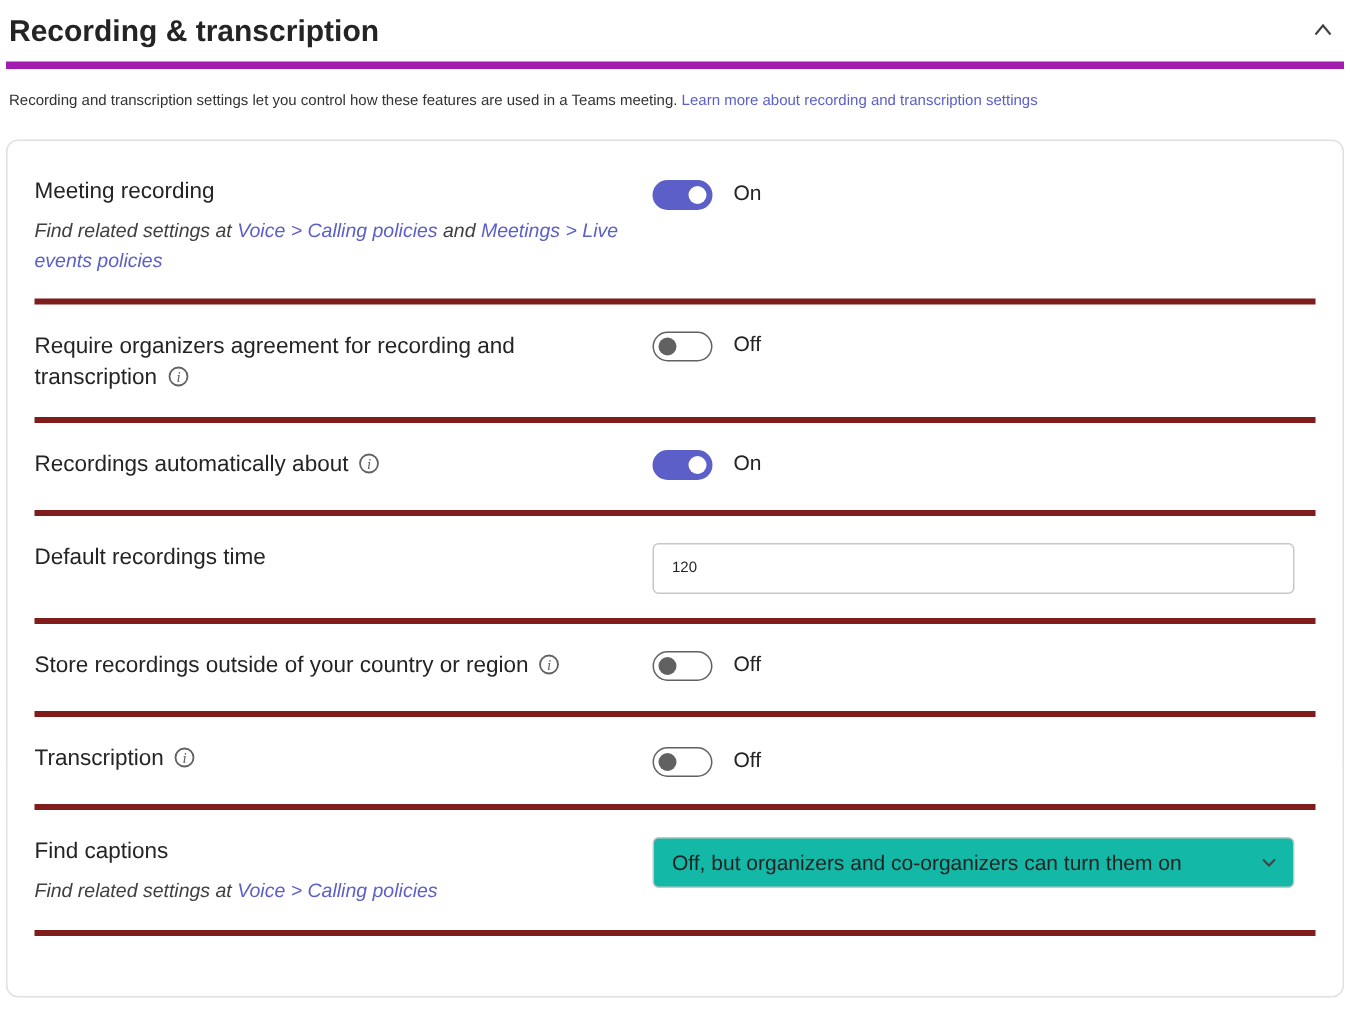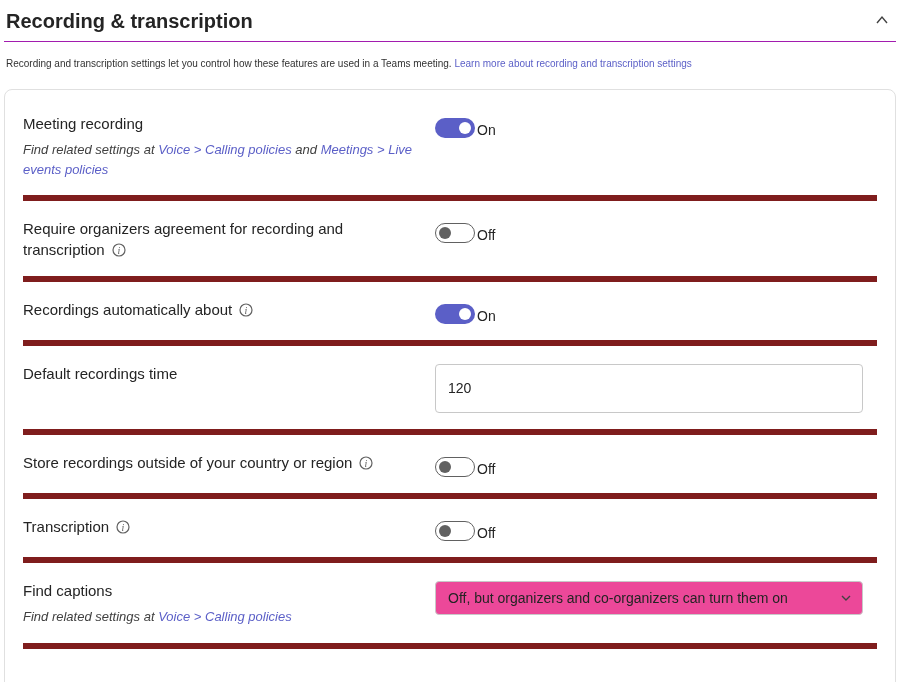--- a/index.html
+++ b/index.html
@@ -13,21 +13,21 @@
   }
   .panel {
     width: 900px;
     padding: 4px 4px 4px 4px;
   }
   .section-header {
     display: flex;
     justify-content: space-between;
     align-items: center;
     padding: 6px 6px 8px 2px;
-    border-bottom: 1px solid #a21caf;
+    border-bottom: 5px solid #a21caf;
     margin-bottom: 14px;
   }
   .section-header h2 {
     font-size: 20px;
     font-weight: 600;
     margin: 0;
     color: #242424;
   }
   .chevron {
     width: 16px; height: 16px;
@@ -43,34 +43,34 @@
   }
   a.inline-link { color: #5b5fc7; text-decoration: none; }
   .card {
     border: 1px solid #e0e0e0;
     border-radius: 8px;
     padding: 6px 18px 18px 18px;
   }
   .row {
     display: flex;
     align-items: flex-start;
-    border-bottom: 6px solid #7f1d1d;
+    border-bottom: 4px solid #7f1d1d;
     padding: 18px 0 16px 0;
     gap: 20px;
   }
   .row:last-child { border-bottom: none; padding-bottom: 4px; }
   .row .label-col {
     width: 392px;
     flex: 0 0 392px;
   }
   .row .control-col {
     flex: 1 1 auto;
     display: flex;
-    align-items: flex-end;
-    gap: 2px;
+    align-items: flex-start;
+    gap: 14px;
     min-height: 24px;
   }
   .label-title {
     font-size: 15px;
     color: #242424;
     line-height: 1.35;
     display: inline;
   }
   .label-sub {
     font-size: 13px;
@@ -103,39 +103,39 @@
     top: 4px;
   }
   .toggle.on { background: #5b5fc7; }
   .toggle.on .knob { background: #fff; right: 4px; }
   .toggle.off { background: #fff; border: 1px solid #616161; }
   .toggle.off .knob { background: #616161; left: 3px; top: 3px; }
   .toggle-label { font-size: 14px; color: #242424; }
   
   .text-input {
     width: 428px;
-    height: 49px;
+    height: 34px;
     border: 1px solid #c8c8c8;
     border-radius: 4px;
     padding: 0 12px;
-    font-size: 14px;
+    font-size: 10px;
     color: #242424;
     font-family: inherit;
     outline: none;
   }
   
   .dropdown {
     width: 428px;
     height: 34px;
     border: 1px solid #c8c8c8;
     border-radius: 4px;
     padding: 0 36px 0 12px;
     font-size: 14px;
     color: #242424;
-    background: #ec4899;
+    background: #14b8a6;
     display: flex;
     align-items: center;
     justify-content: space-between;
     position: relative;
     cursor: pointer;
   }
   .dropdown .dd-chevron {
     position: absolute;
     right: 10px;
     top: 50%;

